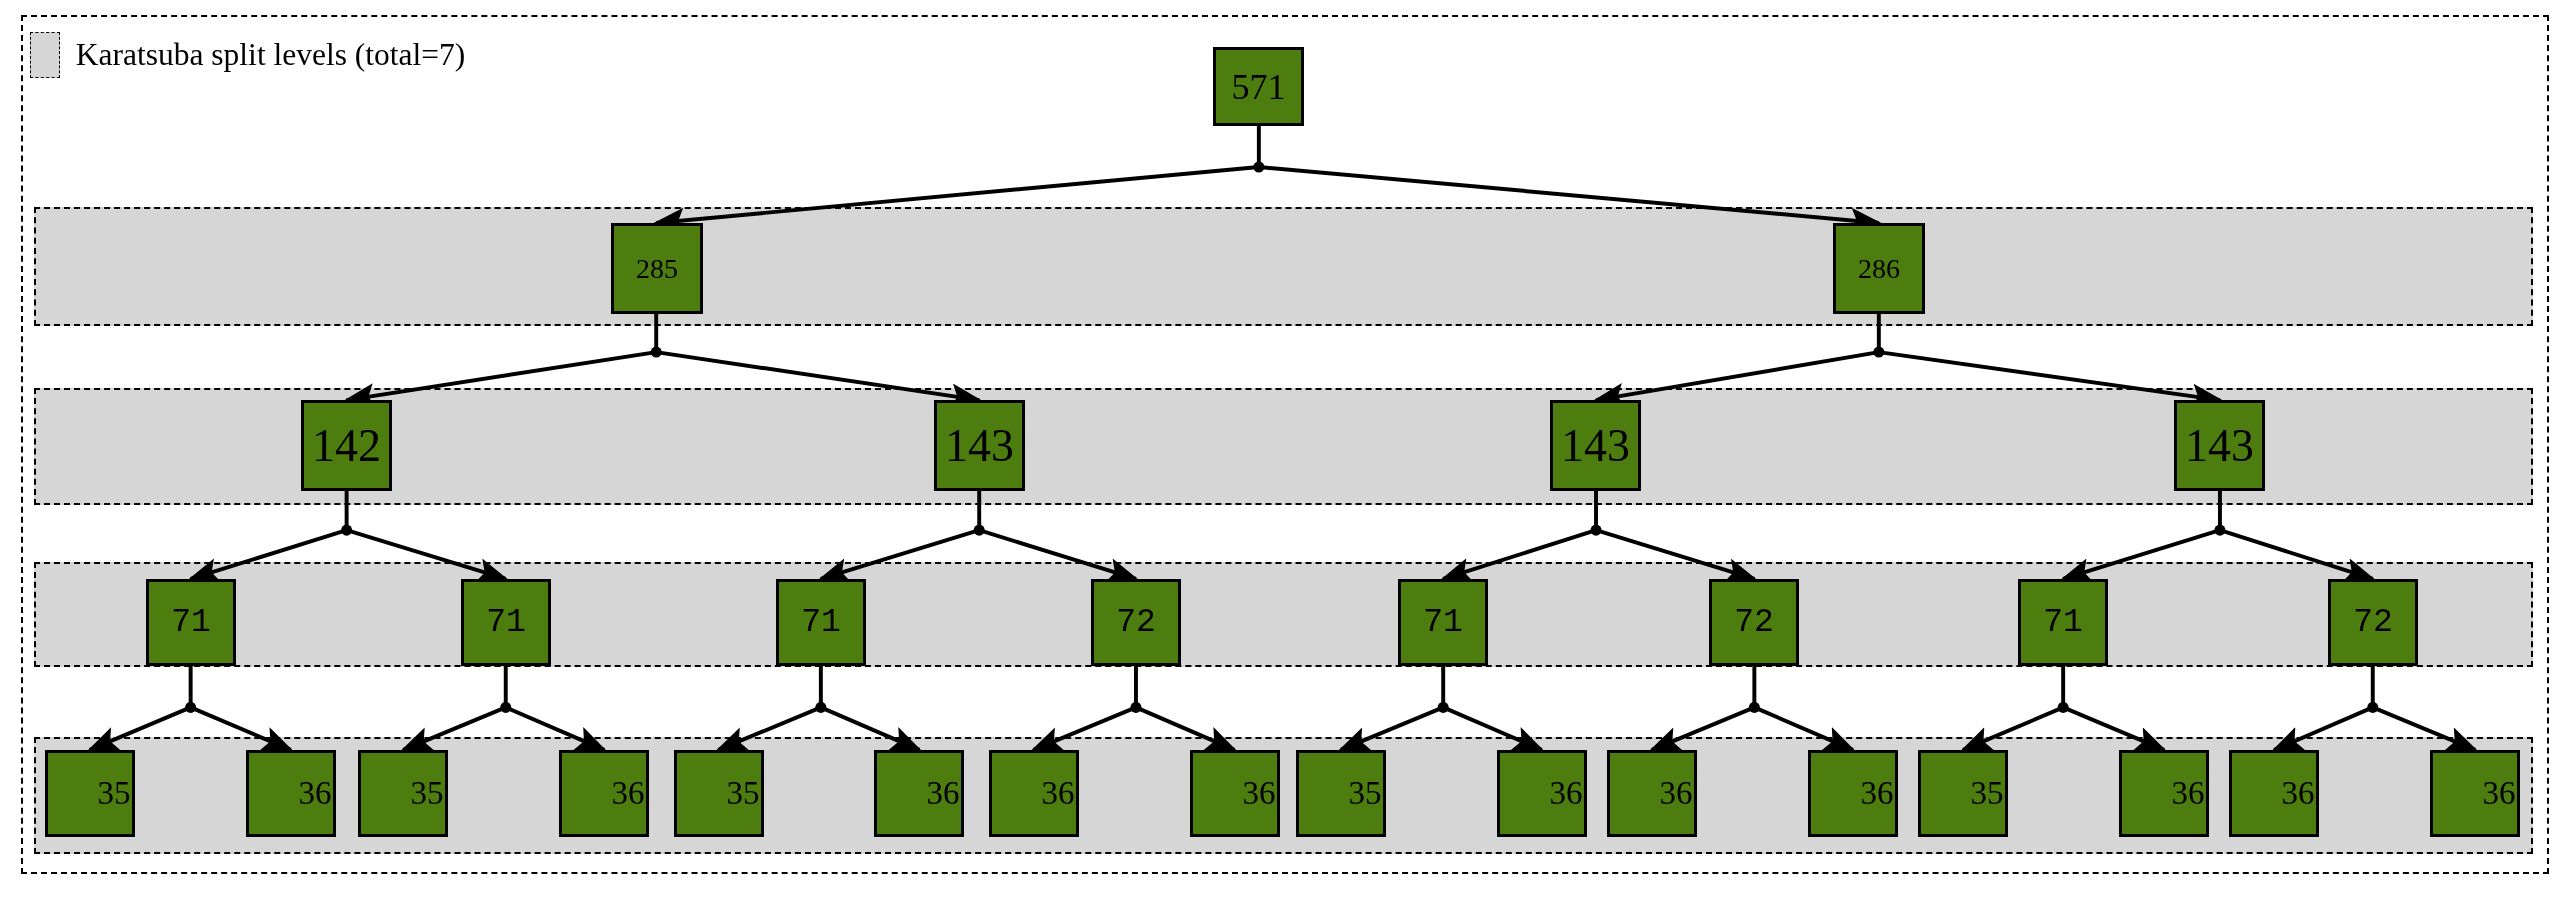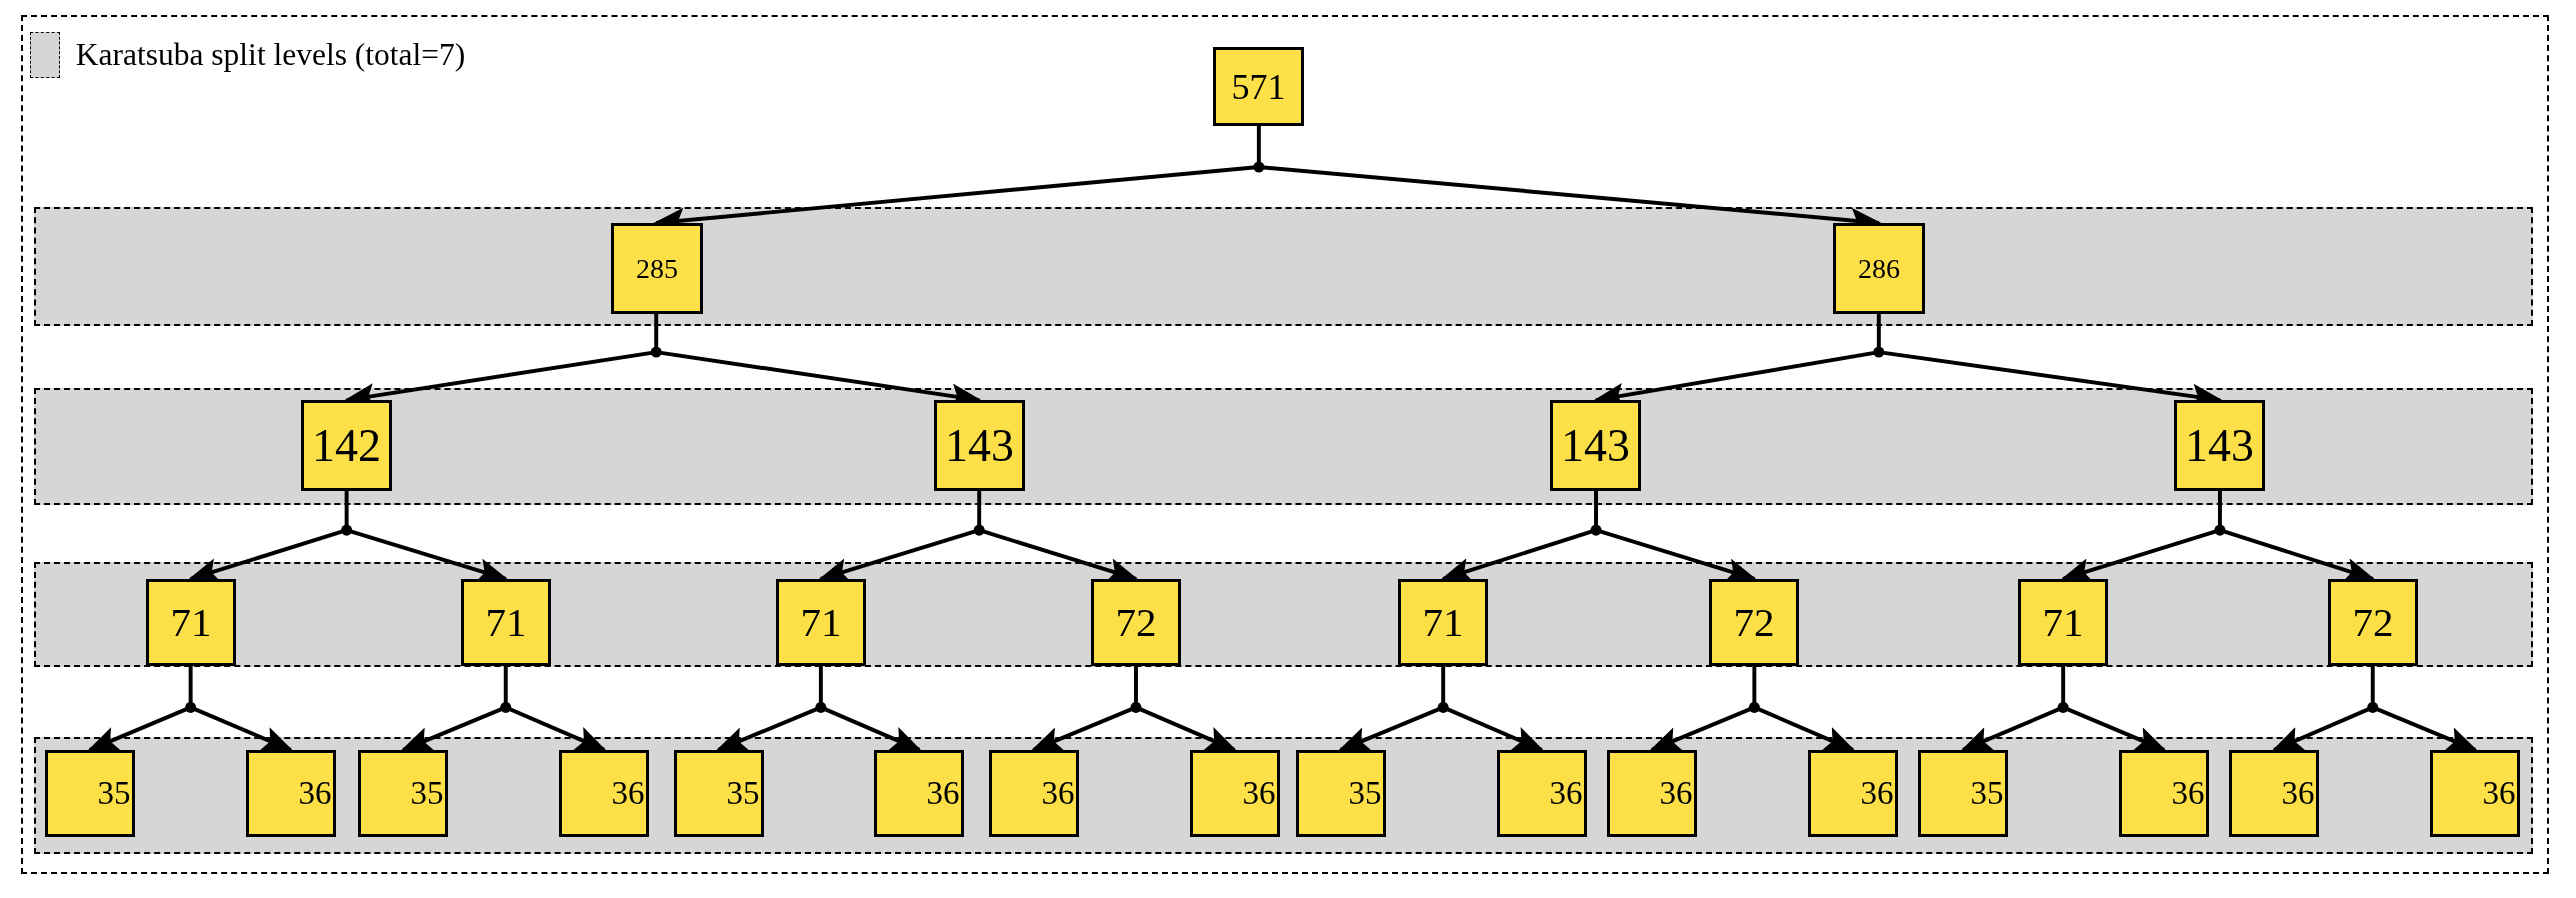--- a/index.html
+++ b/index.html
@@ -65,34 +65,34 @@
     position: absolute;
     left: 0;
     top: 0;
     width: 2576px;
     height: 898px;
     pointer-events: none;
   }
   
   .node {
     position: absolute;
-    background: #fde047;
+    background: #4d7c0f;
     border: 3.9px solid #000000;
     box-sizing: border-box;
     display: flex;
     align-items: center;
     justify-content: center;
     color: #000000;
     line-height: 1;
     text-align: right;
   }
   .node.n-root   { font-size: 36px; }
   .node.n-l2     { font-size: 28px; }
   .node.n-l3     { font-size: 46px; }
-  .node.n-l4     { font-size: 41px; }
+  .node.n-l4     { font-size: 33px; font-family: Liberation Mono, monospace; }
   .node.n-leaf   { font-size: 33px; padding-left: 48px; }
 </style>
 </head>
 <body>
 
 <div id="stage">
 
   <div id="outer-border"></div>
 
   <div id="bands">

